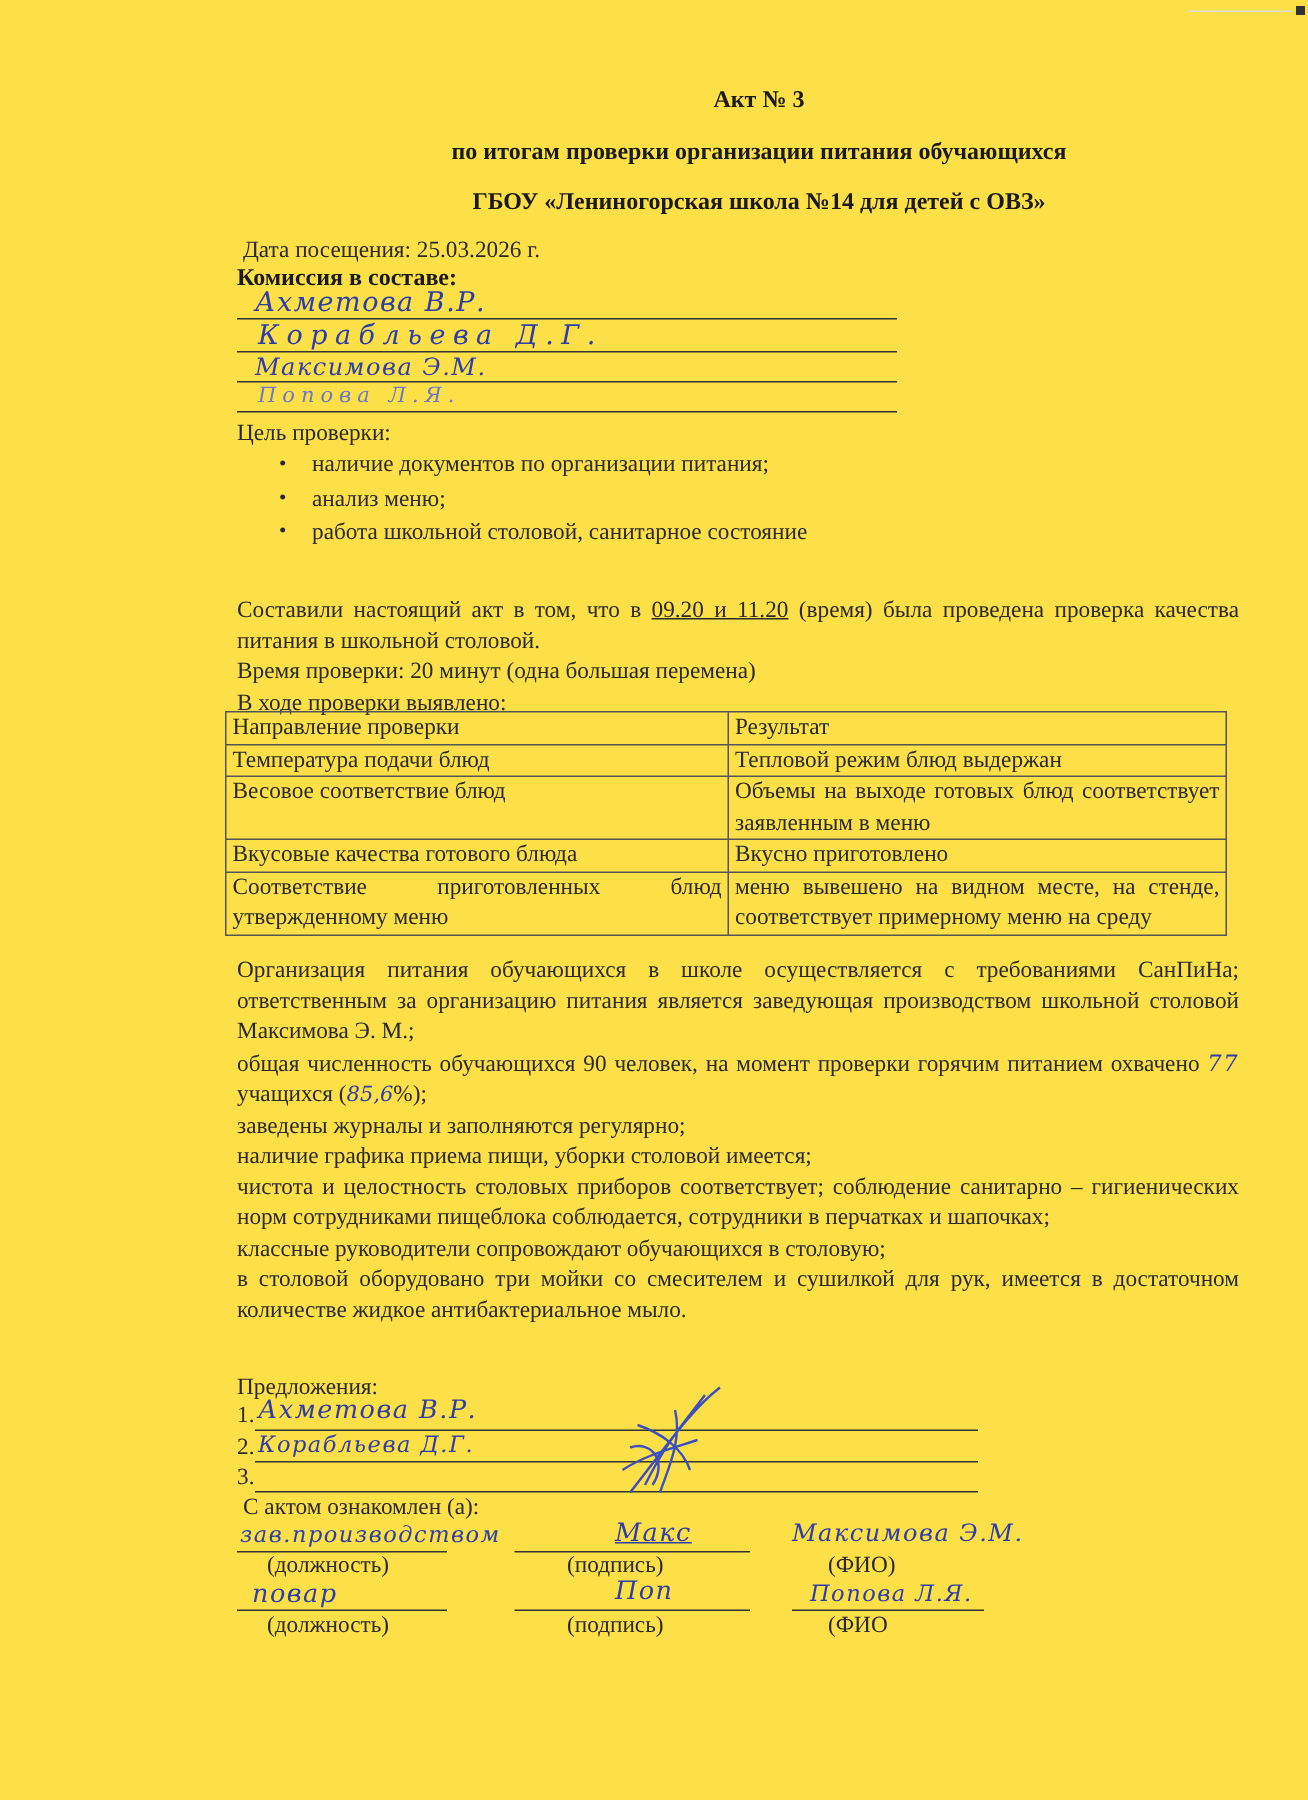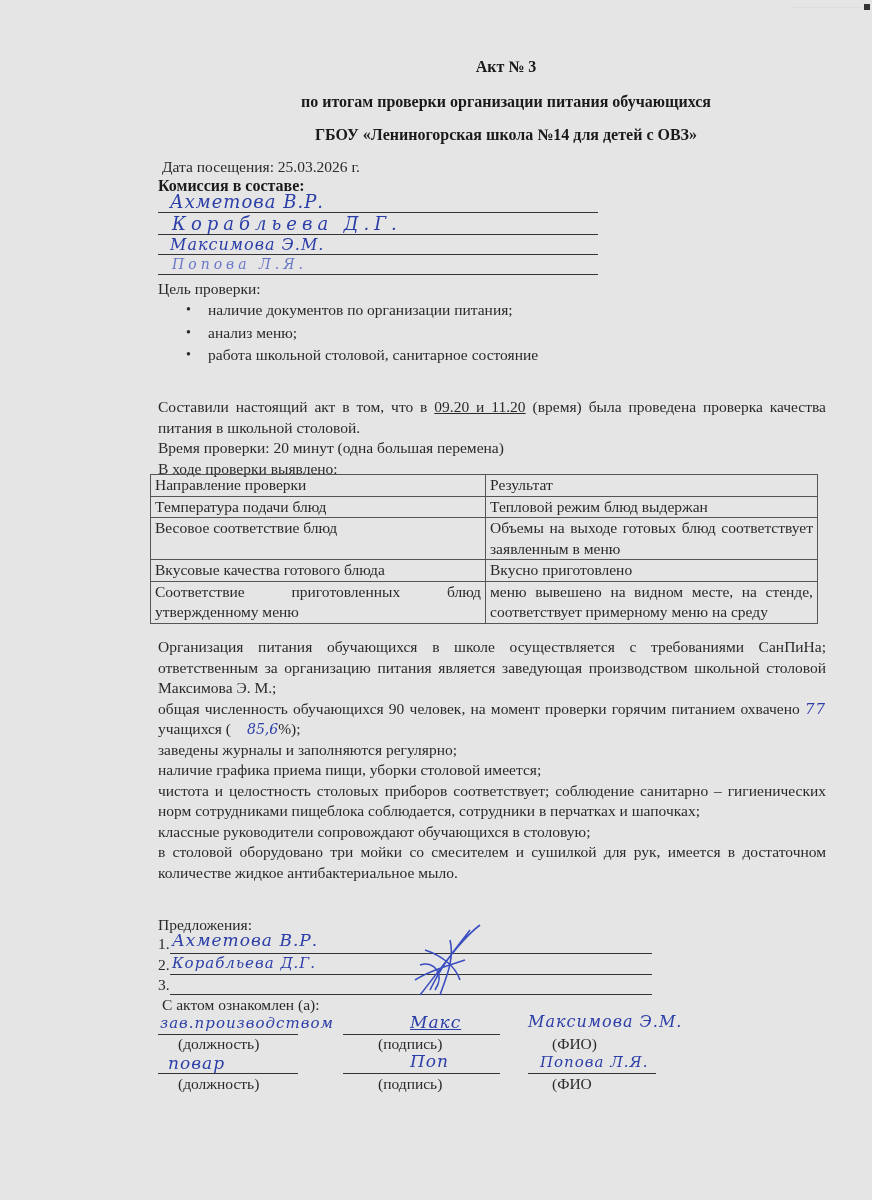--- a/index.html
+++ b/index.html
@@ -1,18 +1,18 @@
 <!DOCTYPE html>
 <html><head>
 <meta charset="utf-8">
 <style>
   html, body { margin:0; padding:0; background:#ffffff; }
   body { width:872px; height:1200px; position:relative; overflow:hidden;
          font-family:"Liberation Serif", "DejaVu Serif", serif; color:#2a2a2a; font-size:15.5px; }
-  .page { position:absolute; left:0; top:0; width:872px; height:1200px; background:#e5e5e5; }
+  .page { position:absolute; left:0; top:0; width:872px; height:1200px; background:#fde047; }
   .corner-mark { position:absolute; right:2px; top:4px; width:6px; height:6px; background:#333; }
   .corner-line { position:absolute; right:10px; top:7px; width:70px; height:1px; background:#ddd; }
   .center { position:absolute; left:0; width:100%; text-align:center; font-weight:bold; color:#1a1a1a; }
   .t1 { top:58px; font-size:16px; left:70px; }
   .t2 { top:93px; font-size:16px; left:70px; }
   .t3 { top:126px; font-size:16px; left:70px; }
   .abs { position:absolute; white-space:nowrap; }
   .date { left:162px; top:158px; font-size:15.5px; }
   .commission { left:158px; top:177px; font-weight:bold; font-size:16px; color:#1a1a1a; }
   .sigline { position:absolute; height:1px; background:#333; }
@@ -85,21 +85,21 @@
     </tr>
     <tr>
       <td class="c1">Соответствие приготовленных блюд утвержденному меню</td>
       <td>меню вывешено на видном месте, на стенде, соответствует примерному меню на среду</td>
     </tr>
   </tbody>
     </table>
 
   <div class="para" style="top:637px;">
     <p>Организация питания обучающихся в школе осуществляется с требованиями СанПиНа; ответственным за организацию питания является заведующая производством школьной столовой Максимова Э. М.;</p>
-    <p><span>общая численность обучающихся 90 человек, на момент проверки горячим питанием охвачено </span><span class="hand" style="position:static;font-size:15px;">77</span><span> учащихся (</span><span class="hand" style="position:static;font-size:14px;letter-spacing:0;margin-left:16px;">85,6</span><span>%);</span></p>
+    <p><span>общая численность обучающихся 90 человек, на момент проверки горячим питанием охвачено </span><span class="hand" style="position:static;font-size:15px;">77</span><span> учащихся (</span><span class="hand" style="position:static;font-size:14px;letter-spacing:0;">85,6</span><span>%);</span></p>
     <p>заведены журналы и заполняются регулярно;</p>
     <p>наличие графика приема пищи, уборки столовой имеется;</p>
     <p>чистота и целостность столовых приборов соответствует; соблюдение санитарно – гигиенических норм сотрудниками пищеблока соблюдается, сотрудники в перчатках и шапочках;</p>
     <p>классные руководители сопровождают обучающихся в столовую;</p>
     <p>в столовой оборудовано  три мойки со смесителем и сушилкой для рук, имеется в достаточном количестве жидкое антибактериальное мыло.</p>
   </div>
 
   <div class="lbl" style="left:158px;top:916px;">Предложения:</div>
   <div class="lbl" style="left:158px;top:935px;">1.</div>
   <div class="hand" style="left:172px;top:930px;font-size:17px;">Ахметова В.Р.</div>

